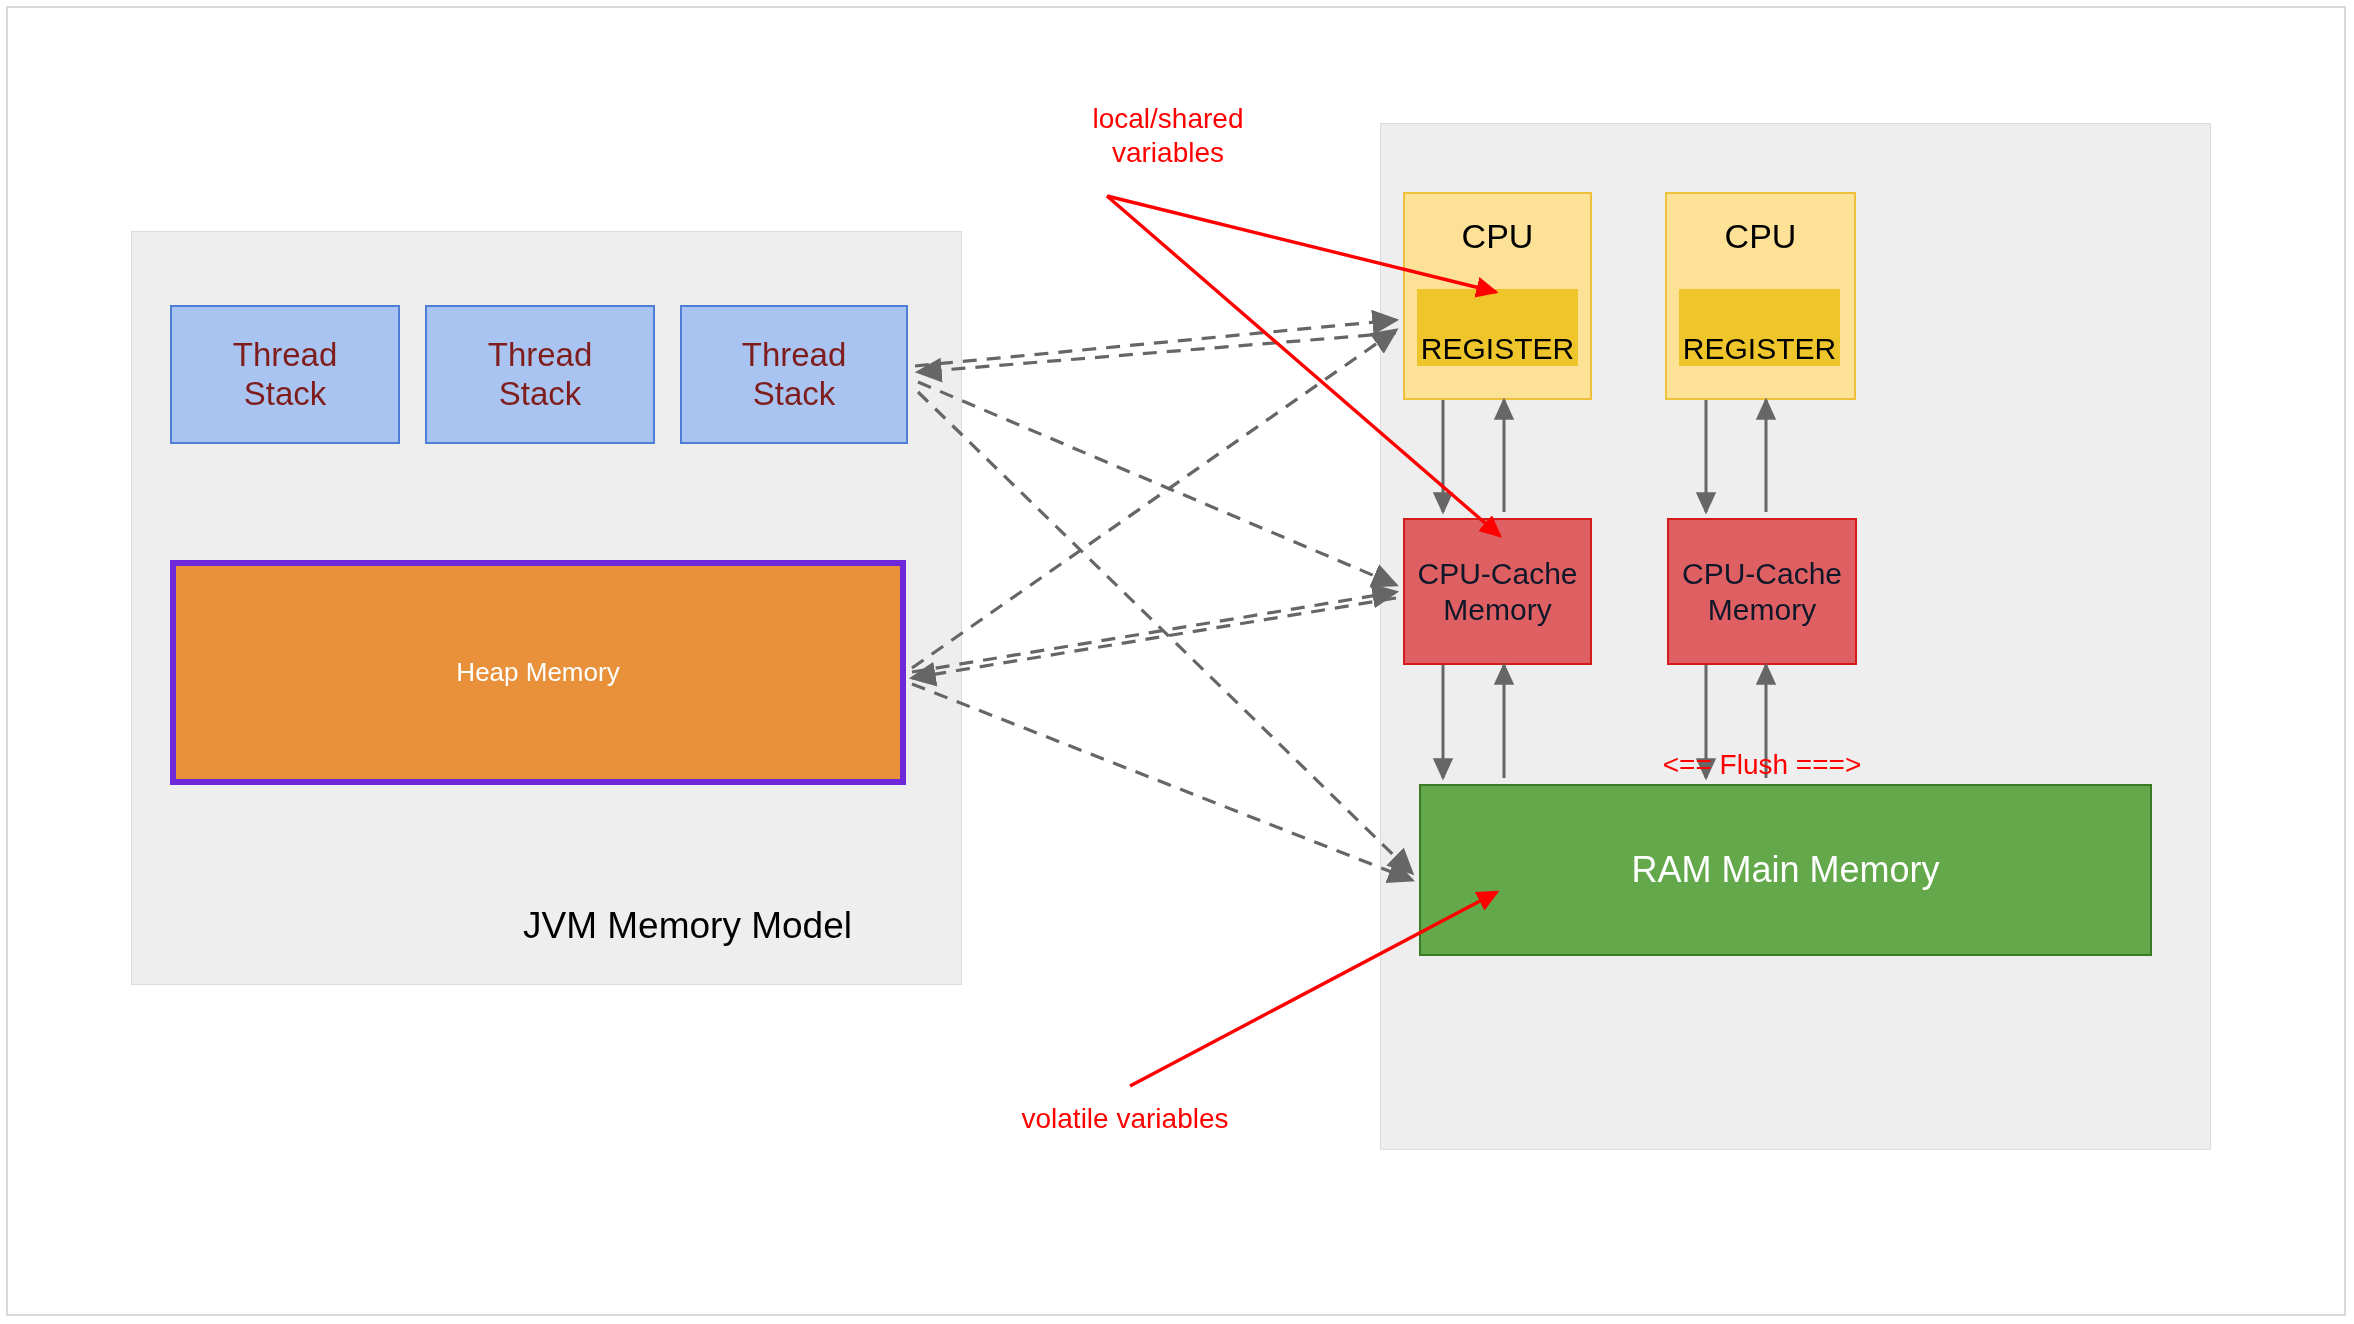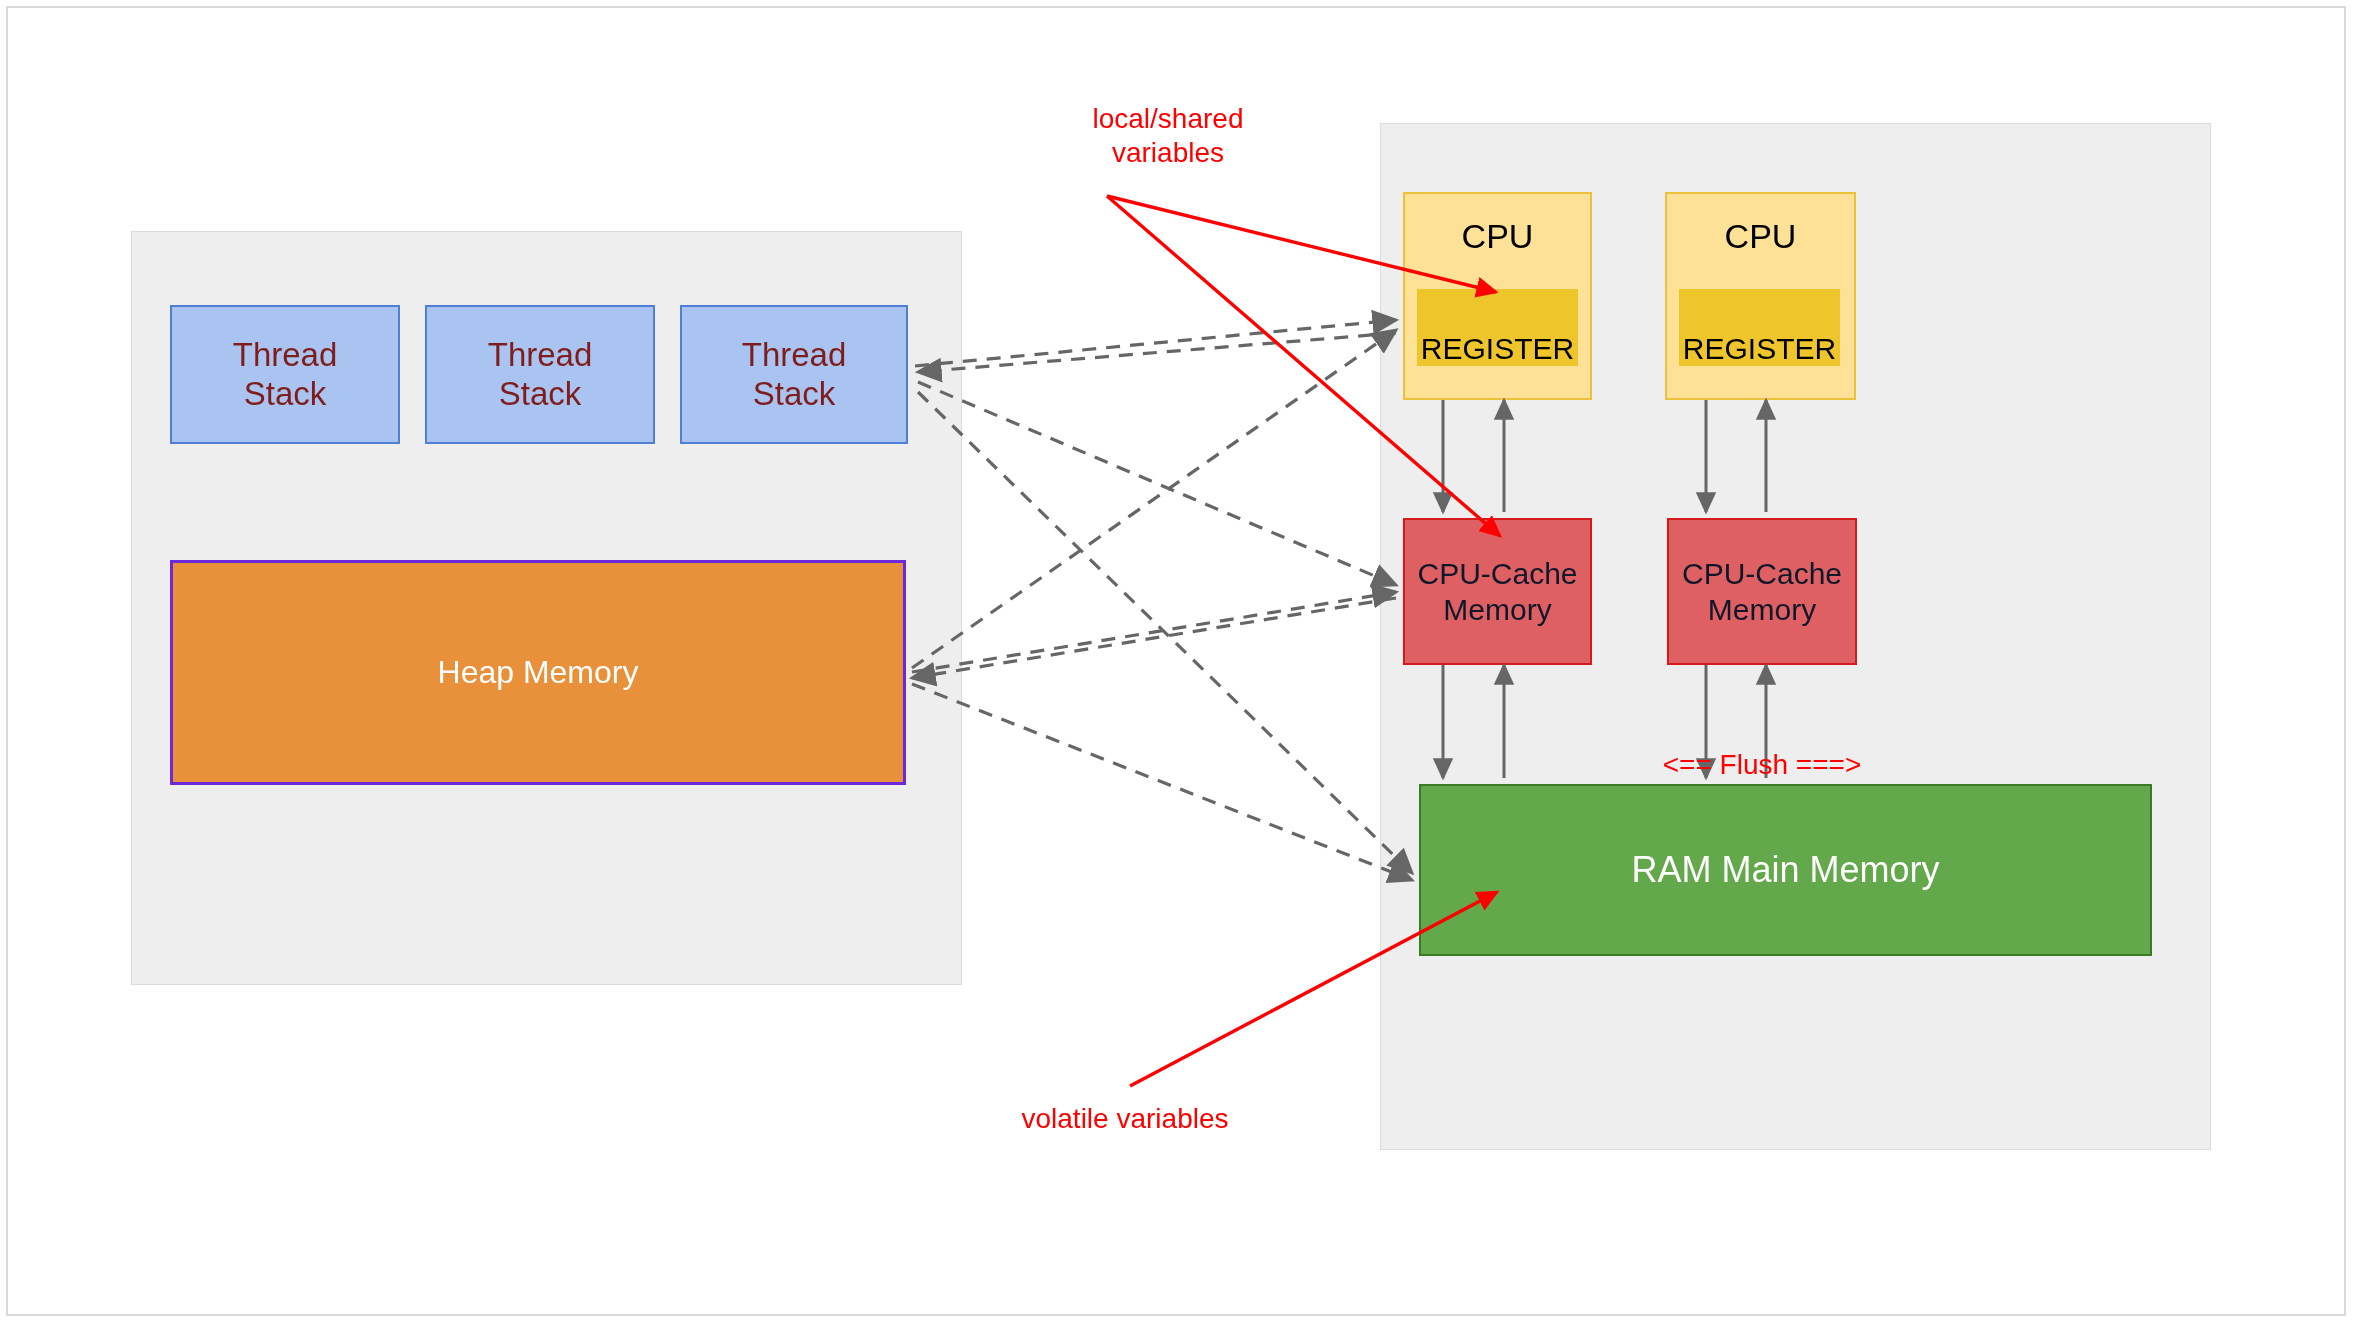--- a/index.html
+++ b/index.html
@@ -49,23 +49,23 @@
     line-height: 1.18;
   }
   .thread-stack {
     background: #a9c4f0;
     border: 2px solid #4f7fd4;
     color: #7f1d1d;
     font-size: 33px;
   }
   .heap {
     background: #e8913a;
-    border: 3px solid #6d28d9;
+    border: 6px solid #6d28d9;
     color: #ffffff;
-    font-size: 32px;
+    font-size: 26px;
   }
   .cpu-box {
     background: #fce197;
     border: 2px solid #eec13a;
     color: #000000;
     font-size: 34px;
     align-items: flex-start;
     padding-top: 22px;
   }
   .register-box {
@@ -124,20 +124,21 @@
   </div>
   <div class="node thread-stack" style="left:680px; top:305px; width:228px; height:139px;">
     <span style="white-space:pre-line;">Thread
 Stack</span>
   </div>
 
   <div class="node heap" style="left:170px; top:560px; width:736px; height:225px;">
     <span>Heap Memory</span>
   </div>
 
+  <div class="container-label" style="left:523px; top:905px;">JVM Memory Model</div>
 
   <div class="container-box" style="left:1380px; top:123px; width:831px; height:1027px;"></div>
 
   <div class="node cpu-box" style="left:1403px; top:192px; width:189px; height:208px;">
     <span>CPU</span>
   </div>
   <div class="node register-box" style="left:1417px; top:289px; width:161px; height:77px;">
     <span>REGISTER</span>
   </div>
 

